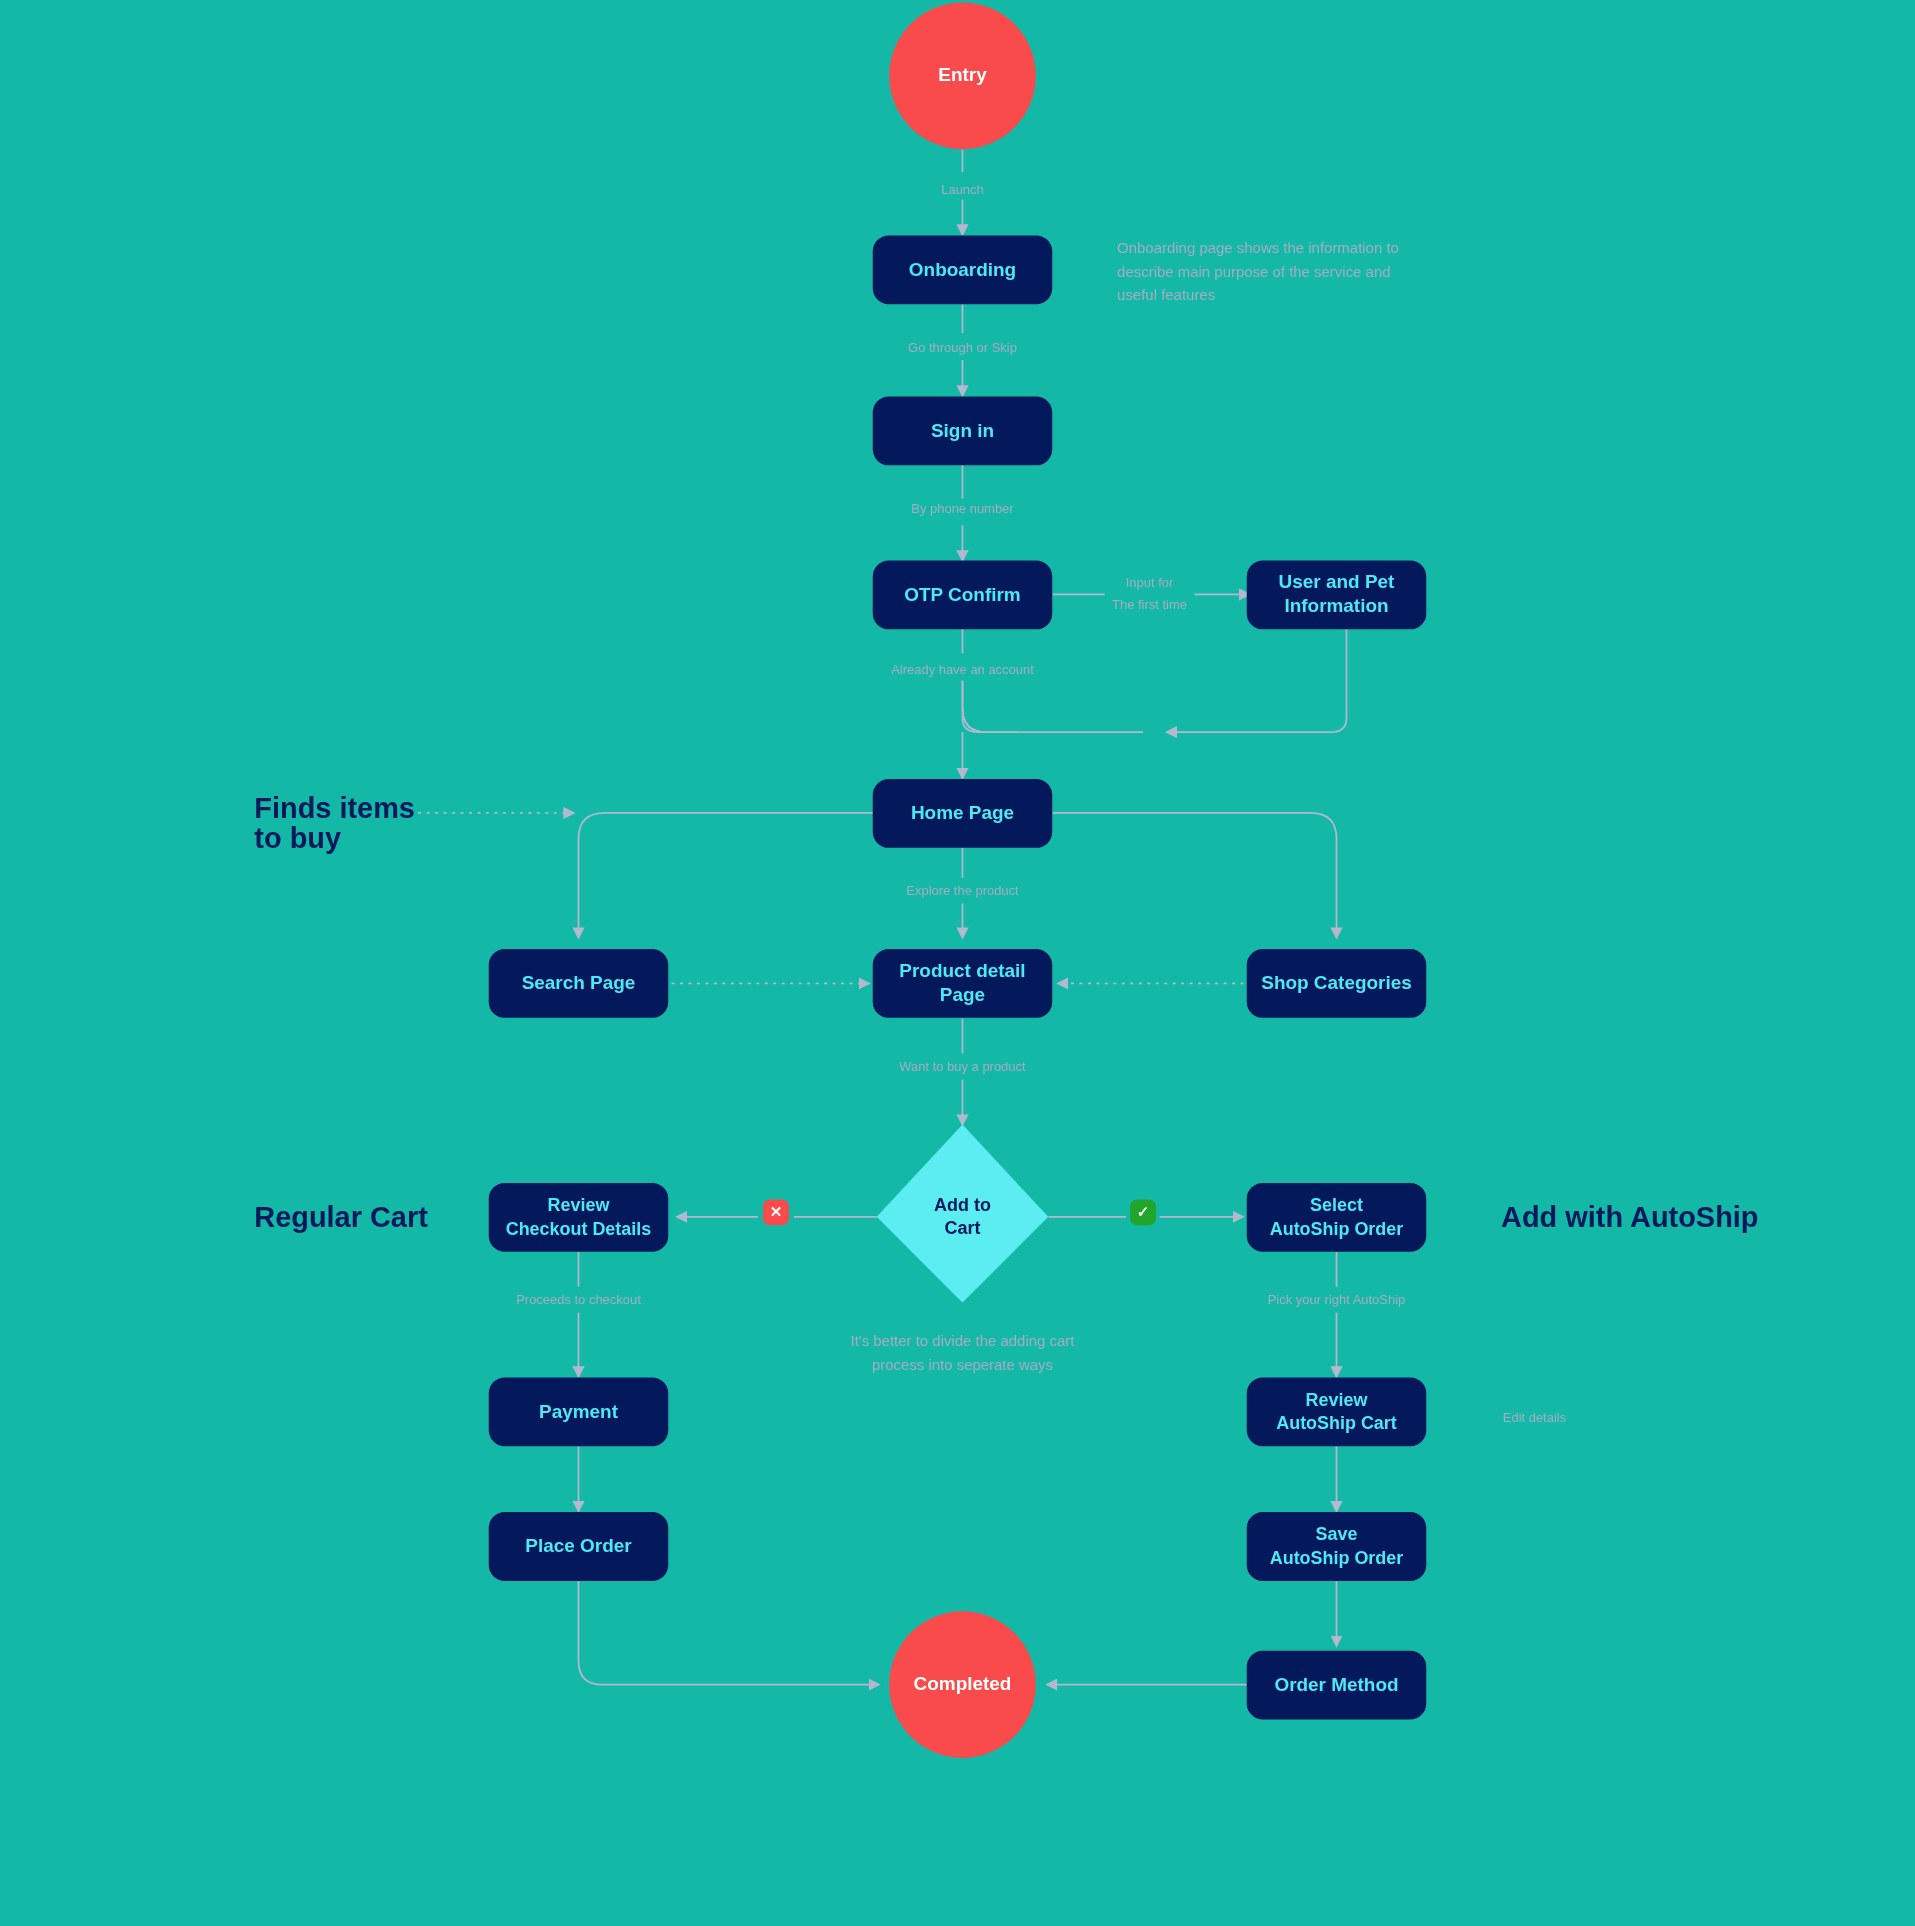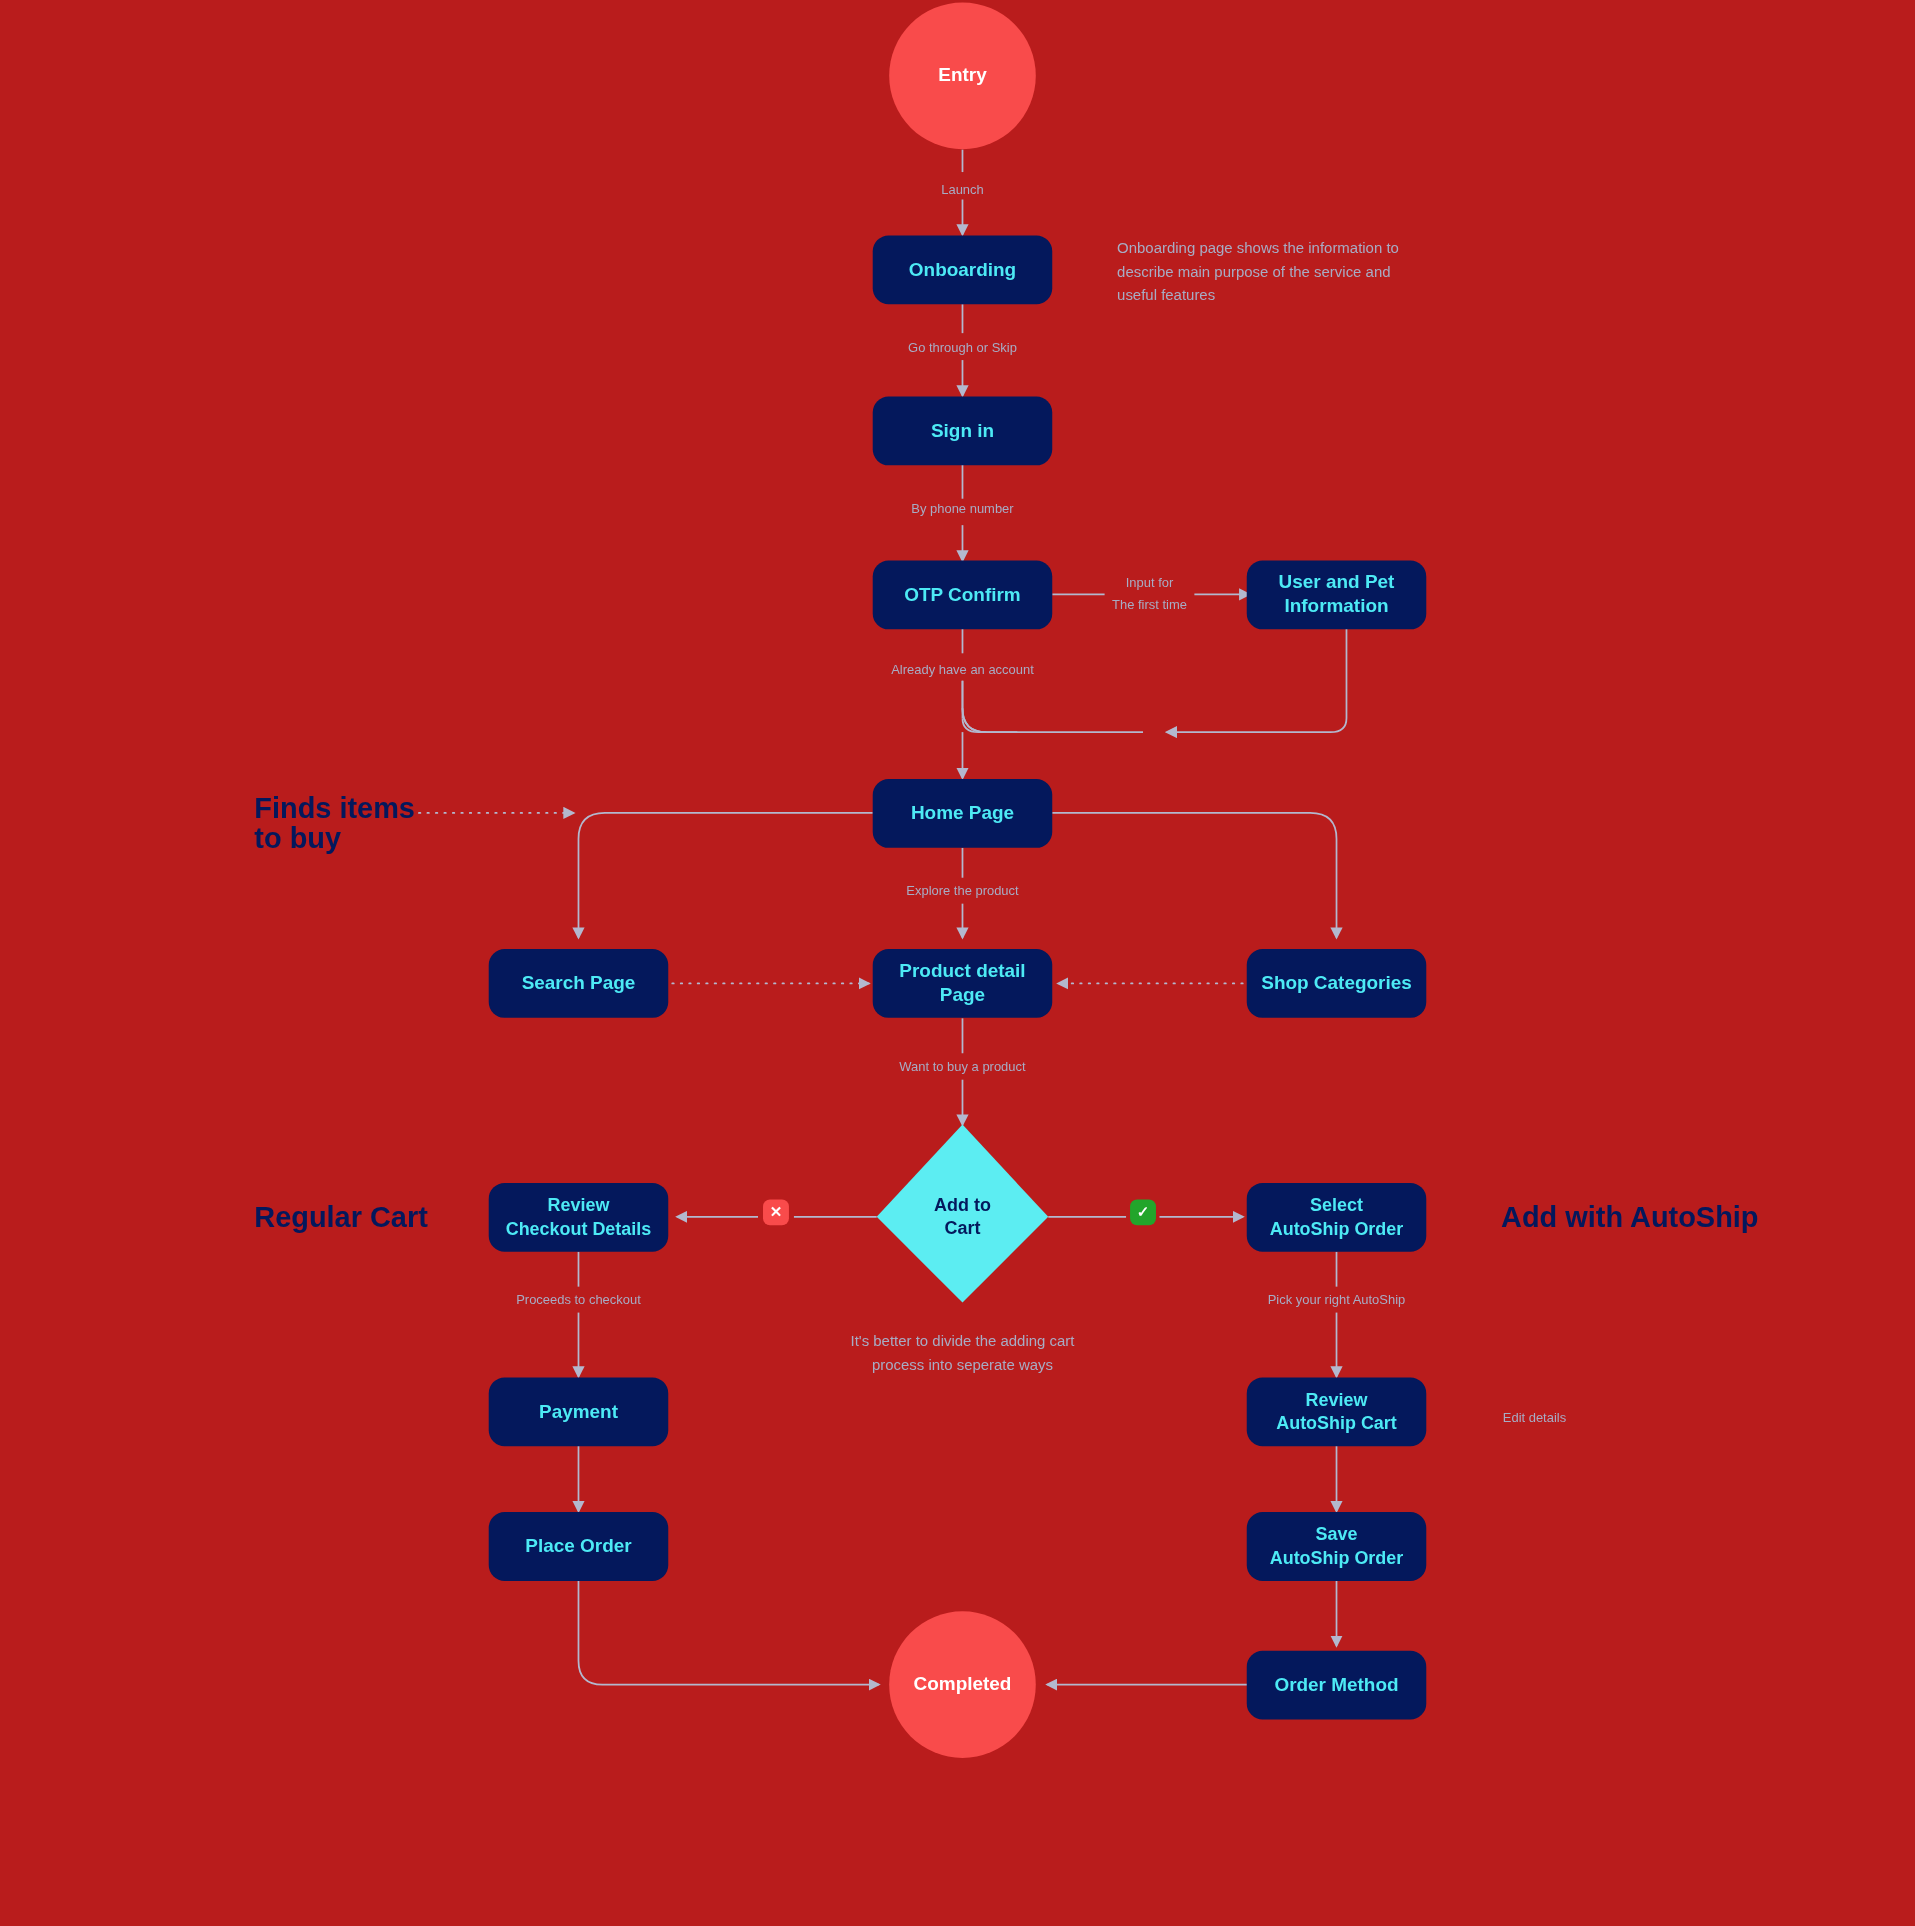--- a/index.html
+++ b/index.html
@@ -10,21 +10,21 @@
   body {
     width: 1915px;
     height: 1926px;
     font-family: "Liberation Sans", sans-serif;
     overflow: hidden;
   }
   #canvas {
     position: relative;
     width: 1915px;
     height: 1926px;
-    background: #b91c1c;
+    background: #14b8a6;
   }
   svg.flow {
     position: absolute;
     top: 0;
     left: 0;
     width: 1915px;
     height: 1926px;
   }
   .node-text {
     font-family: "Liberation Sans", sans-serif;

